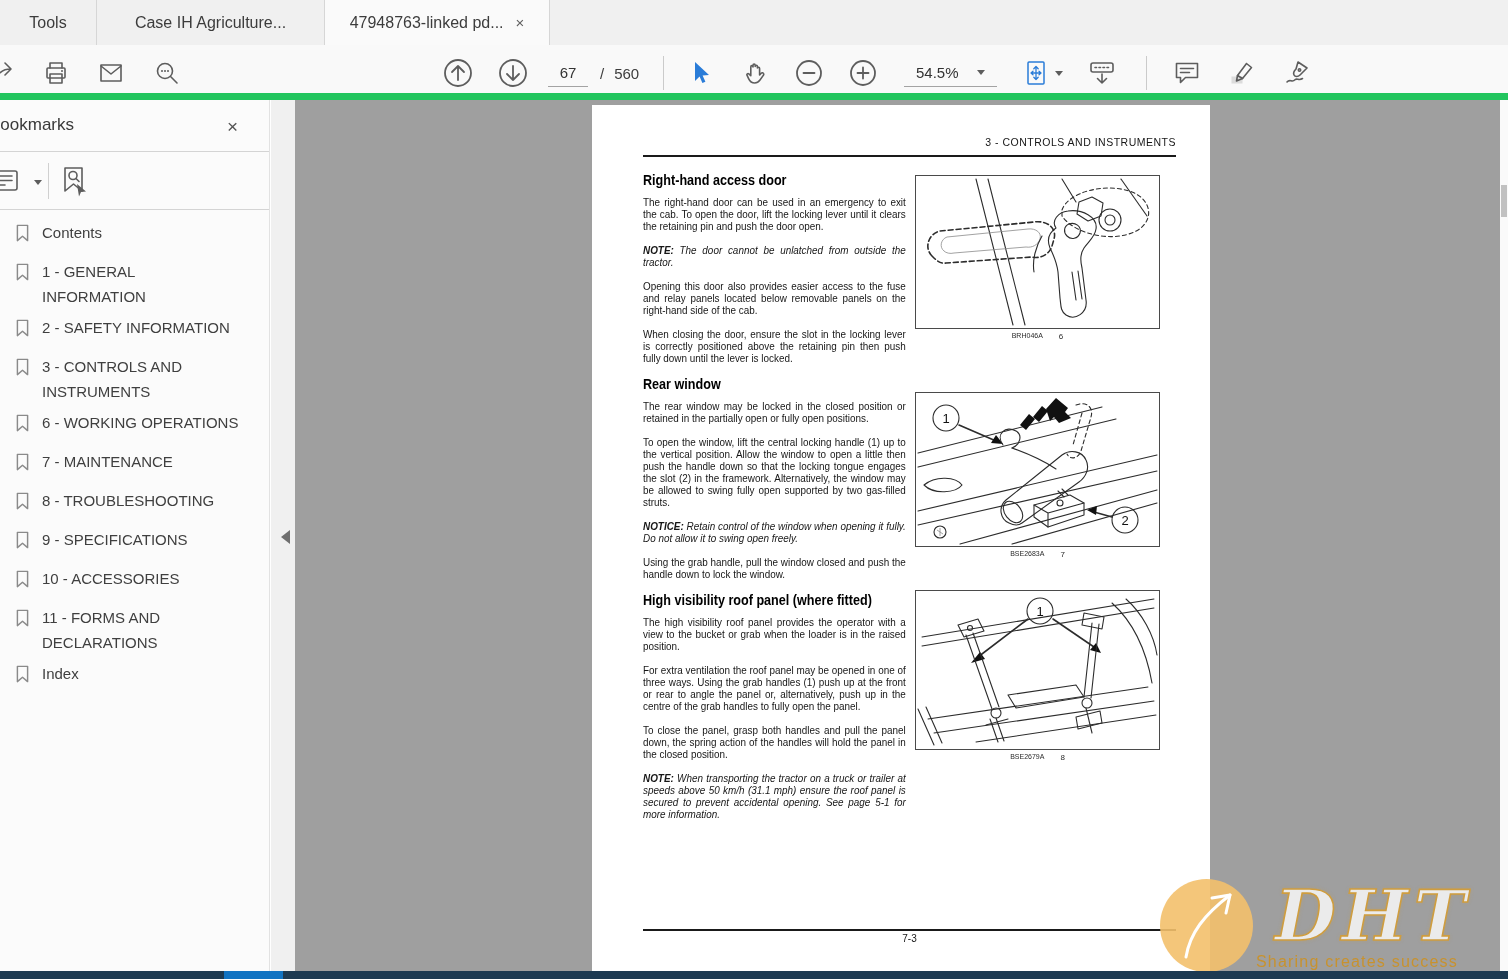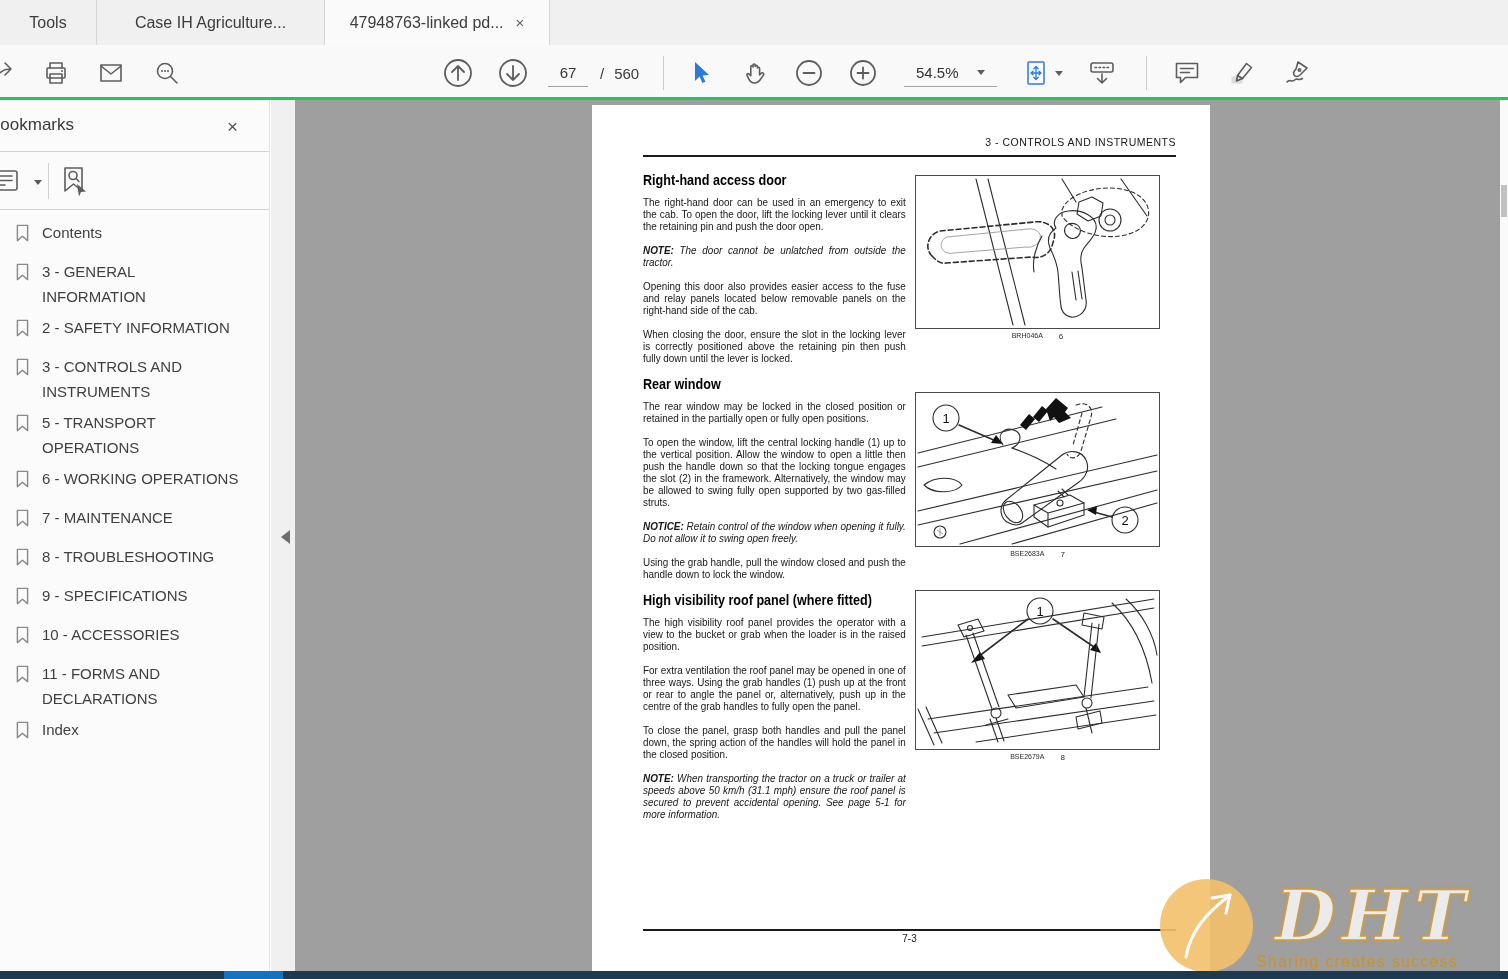--- a/index.html
+++ b/index.html
@@ -6,21 +6,21 @@
 html,body{width:1508px;height:979px;overflow:hidden;font-family:"Liberation Sans",sans-serif}
 .app{position:absolute;inset:0;background:#fff}
 
 .tabbar{position:absolute;left:0;top:0;width:1508px;height:45px;background:#f0f0f0}
 .tab{position:absolute;top:0;height:45px;display:flex;align-items:center;justify-content:center;font-size:16px;color:#3c3c3c}
 #tab-tools{left:0;width:97px;border-right:1px solid #d6d6d6}
 #tab-doc1{left:97px;width:228px;border-right:1px solid #d6d6d6}
 #tab-doc2{left:325px;width:225px;background:#fafafa;border-right:1px solid #d6d6d6}
 .tab-close{margin-left:12px;color:#5f5f5f;font-size:15px;line-height:1}
 
-.toolbar{position:absolute;left:0;top:45px;width:1508px;height:55px;background:#f9f9f9;border-bottom:3px solid #22c55e;overflow:hidden}
+.toolbar{position:absolute;left:0;top:45px;width:1508px;height:55px;background:#f9f9f9;border-bottom:7px solid #22c55e;overflow:hidden}
 .ti{position:absolute;top:28px;transform:translate(-50%,-50%)}
 .ti svg{display:block}
 .ist{stroke:#5d5d5d;stroke-width:1.6;fill:none;stroke-linecap:round;stroke-linejoin:round}
 .ifl{fill:#5d5d5d;stroke:none}
 .blue{stroke:#2a7cd8}
 .bluef{fill:#2a7cd8}
 .tb-div{position:absolute;top:11px;width:1px;height:34px;background:#cbcbcb}
 .pagebox{position:absolute;left:548px;top:14px;width:40px;height:28px;border-bottom:1px solid #a3a3a3;display:flex;align-items:center;justify-content:center;font-size:15px;color:#333}
 .pagetotal{position:absolute;left:600px;top:14px;height:28px;display:flex;align-items:center;gap:10px;font-size:15px;color:#3c3c3c}
 .zoombox{position:absolute;left:904px;top:14px;width:93px;height:28px;border-bottom:1px solid #a3a3a3;display:flex;align-items:center;font-size:15px;color:#333;padding-left:12px}
@@ -240,39 +240,33 @@
       <div class="bm-item">
           <span class="bm-ico"><svg width="17" height="20" viewBox="0 0 20 22">
               <path d="M4 2 H16 V20 L10 14.8 L4 20 Z" stroke="#8a8a8a" stroke-width="1.7" fill="none" stroke-linejoin="round"></path>
             </svg></span>
           <div class="bm-txt"><span>Contents</span></div>
         </div>
       <div class="bm-item two">
           <span class="bm-ico"><svg width="17" height="20" viewBox="0 0 20 22">
               <path d="M4 2 H16 V20 L10 14.8 L4 20 Z" stroke="#8a8a8a" stroke-width="1.7" fill="none" stroke-linejoin="round"></path>
             </svg></span>
-          <div class="bm-txt"><span>3 - GENERAL</span><br><span>INFORMATION</span></div>
+          <div class="bm-txt"><span>1 - GENERAL</span><br><span>INFORMATION</span></div>
         </div>
       <div class="bm-item">
           <span class="bm-ico"><svg width="17" height="20" viewBox="0 0 20 22">
               <path d="M4 2 H16 V20 L10 14.8 L4 20 Z" stroke="#8a8a8a" stroke-width="1.7" fill="none" stroke-linejoin="round"></path>
             </svg></span>
           <div class="bm-txt"><span>2 - SAFETY INFORMATION</span></div>
         </div>
       <div class="bm-item two">
           <span class="bm-ico"><svg width="17" height="20" viewBox="0 0 20 22">
               <path d="M4 2 H16 V20 L10 14.8 L4 20 Z" stroke="#8a8a8a" stroke-width="1.7" fill="none" stroke-linejoin="round"></path>
             </svg></span>
           <div class="bm-txt"><span>3 - CONTROLS AND</span><br><span>INSTRUMENTS</span></div>
-        </div>
-      <div class="bm-item two">
-          <span class="bm-ico"><svg width="17" height="20" viewBox="0 0 20 22">
-              <path d="M4 2 H16 V20 L10 14.8 L4 20 Z" stroke="#8a8a8a" stroke-width="1.7" fill="none" stroke-linejoin="round"></path>
-            </svg></span>
-          <div class="bm-txt"><span>5 - TRANSPORT</span><br><span>OPERATIONS</span></div>
         </div>
       <div class="bm-item">
           <span class="bm-ico"><svg width="17" height="20" viewBox="0 0 20 22">
               <path d="M4 2 H16 V20 L10 14.8 L4 20 Z" stroke="#8a8a8a" stroke-width="1.7" fill="none" stroke-linejoin="round"></path>
             </svg></span>
           <div class="bm-txt"><span>6 - WORKING OPERATIONS</span></div>
         </div>
       <div class="bm-item">
           <span class="bm-ico"><svg width="17" height="20" viewBox="0 0 20 22">
               <path d="M4 2 H16 V20 L10 14.8 L4 20 Z" stroke="#8a8a8a" stroke-width="1.7" fill="none" stroke-linejoin="round"></path>

